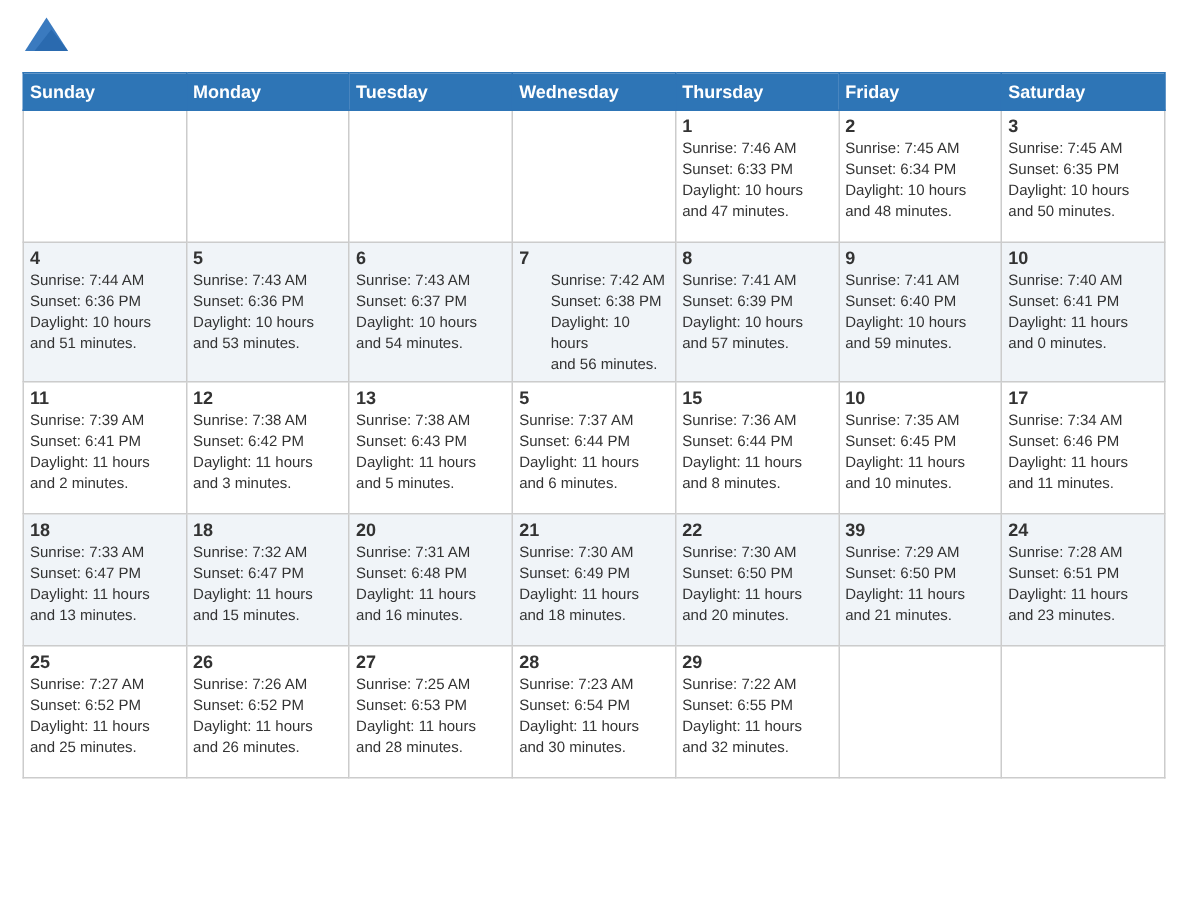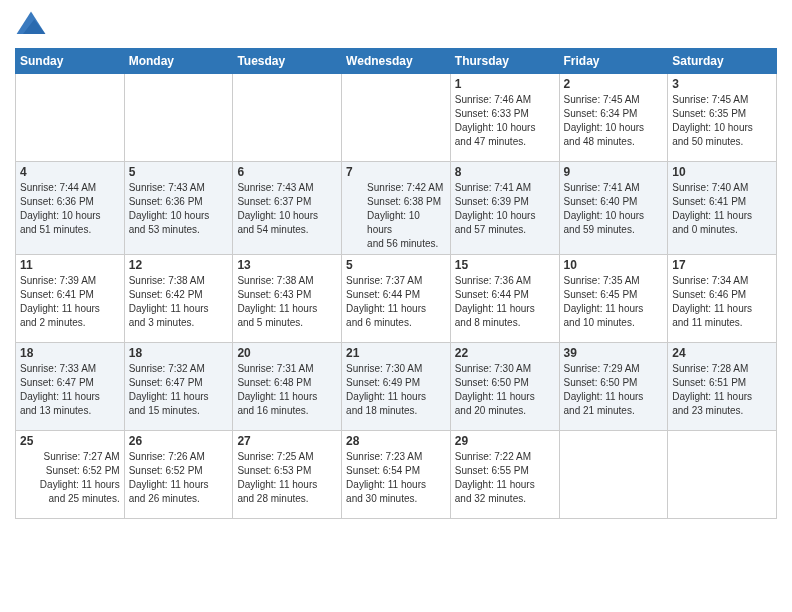--- a/index.html
+++ b/index.html
@@ -307,21 +307,21 @@
             <span class="day-number">24</span>
             <div class="day-info" style="white-space: pre-line;">Sunrise: 7:28 AM
 Sunset: 6:51 PM
 Daylight: 11 hours
 and 23 minutes.</div>
           </td>
         </tr>
         <tr>
           <td>
             <span class="day-number">25</span>
-            <div class="day-info" style="white-space: pre-line; text-align: right;">Sunrise: 7:27 AM
+            <div class="day-info" style="white-space: pre-line;">Sunrise: 7:27 AM
 Sunset: 6:52 PM
 Daylight: 11 hours
 and 25 minutes.</div>
           </td>
           <td>
             <span class="day-number">26</span>
             <div class="day-info" style="white-space: pre-line;">Sunrise: 7:26 AM
 Sunset: 6:52 PM
 Daylight: 11 hours
 and 26 minutes.</div>

